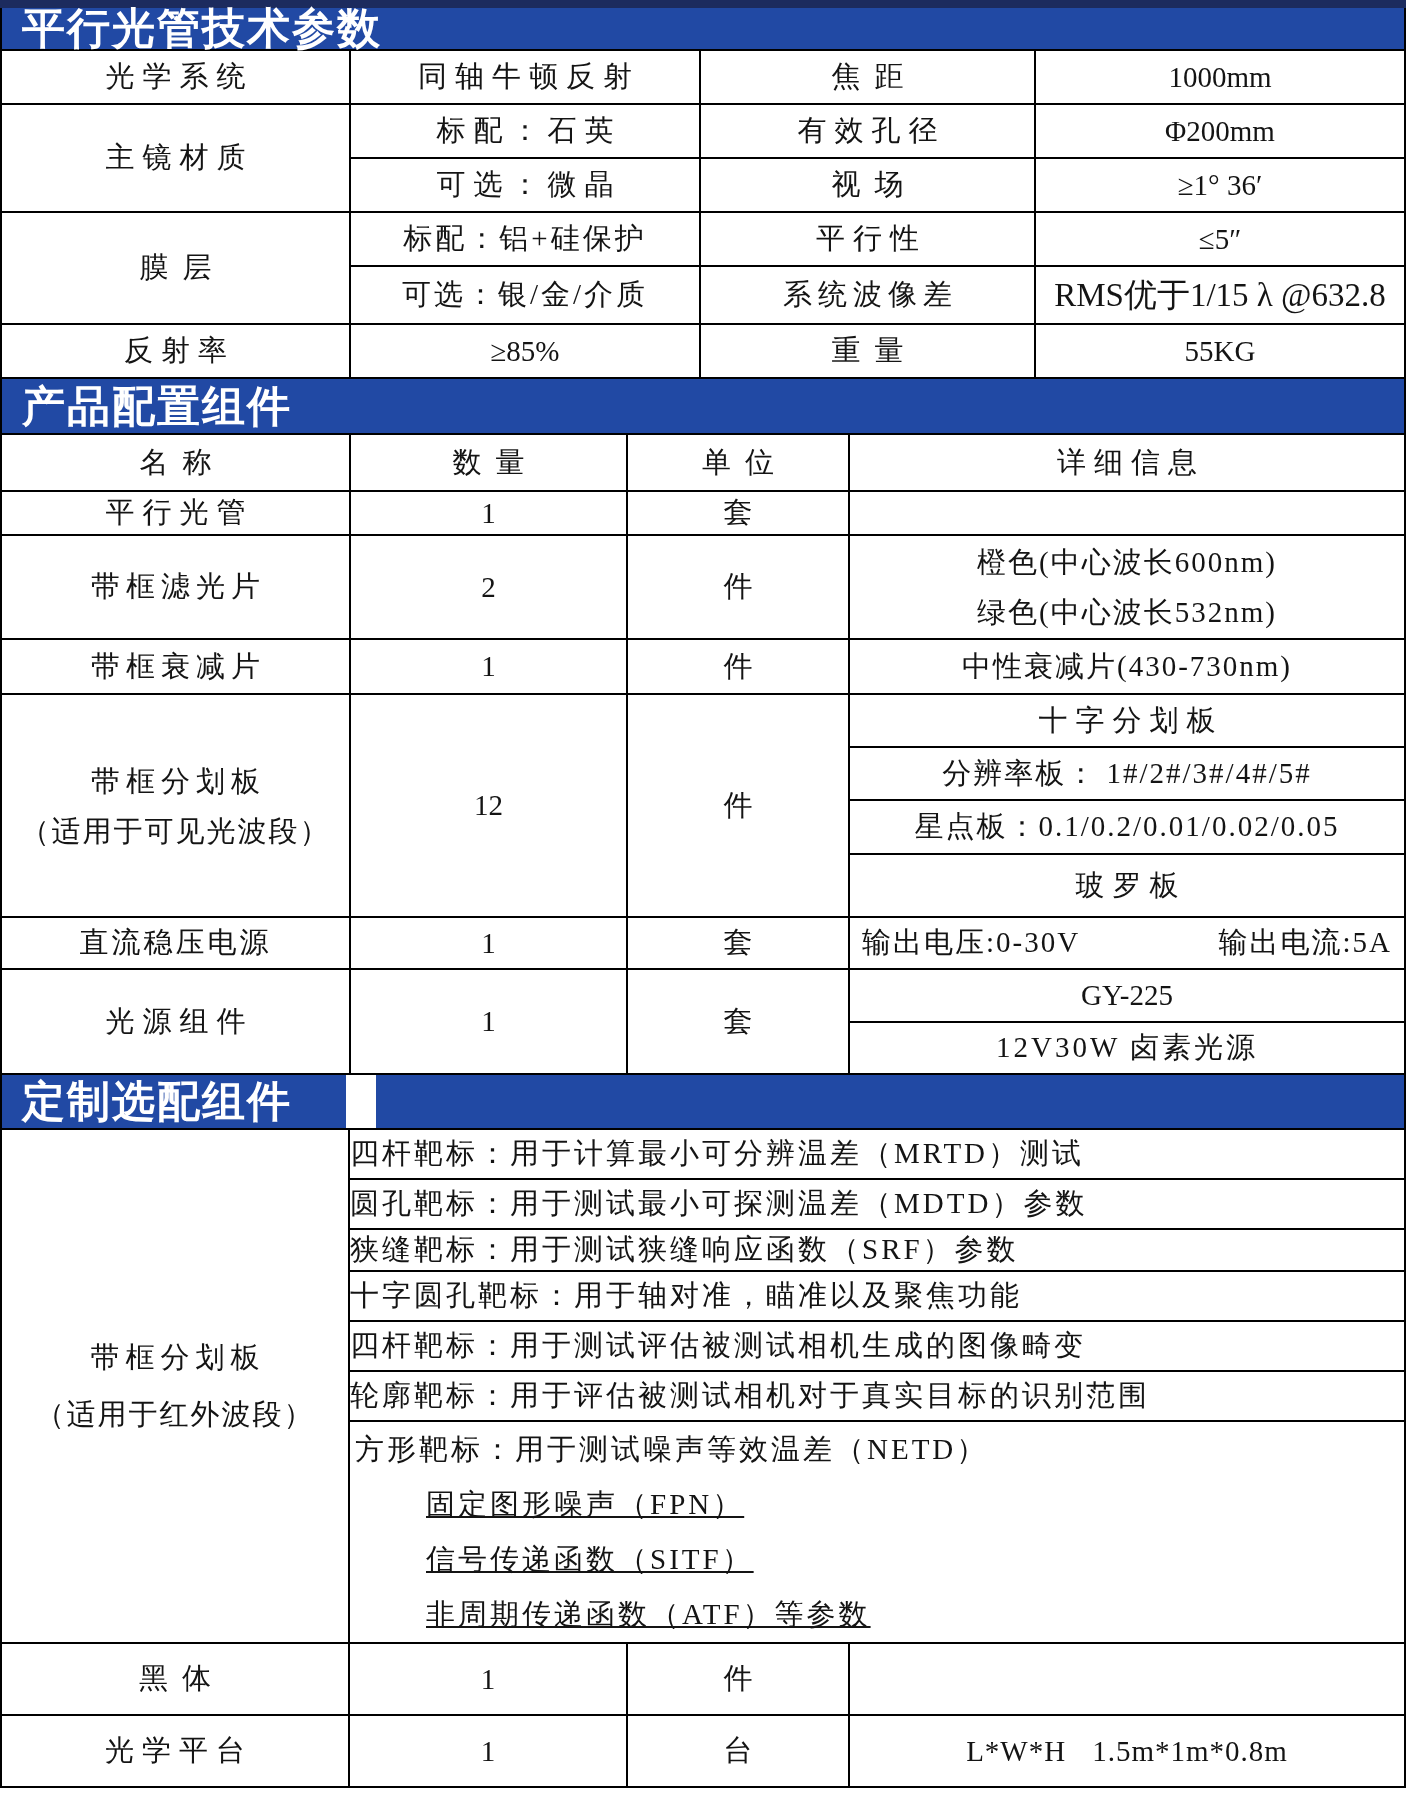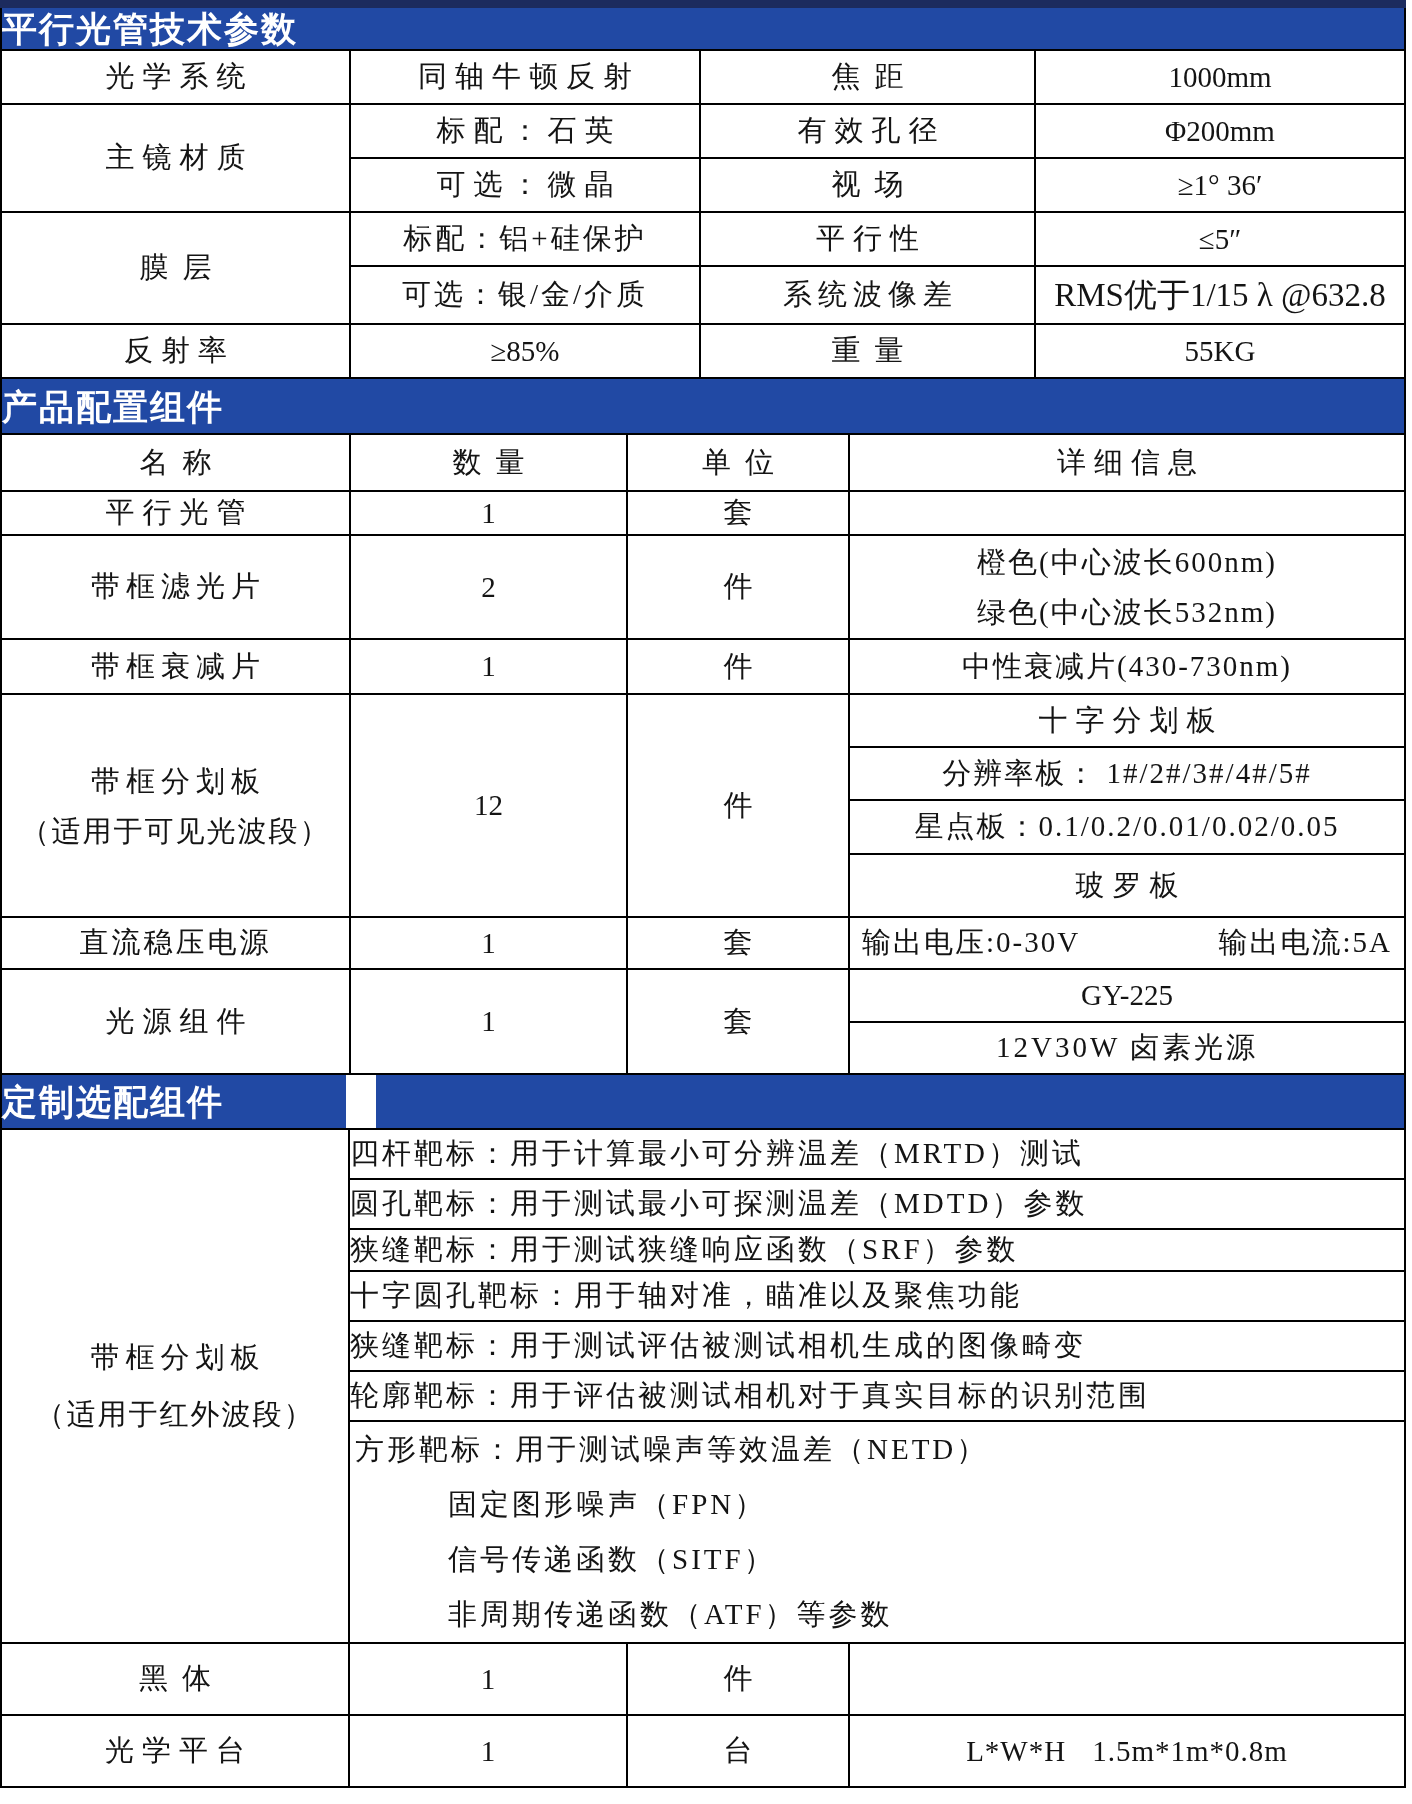--- a/index.html
+++ b/index.html
@@ -16,21 +16,21 @@
   .sheet{width:1406px;}
   .topbar{width:1406px;height:8px;background:var(--top_bar_navy);}
   .band{
     width:1406px;height:54px;background:var(--band_blue);
     display:flex;align-items:center;box-sizing:border-box;
     border-left:2px solid var(--border_black);border-right:2px solid var(--border_black);
   }
   .band.first{height:41px;}
   .band-title{
     color:#ffffff;font-family:"Liberation Sans","DejaVu Sans",sans-serif;
-    font-weight:bold;font-size:35px;letter-spacing:2px;padding-left:0;line-height:1;white-space:nowrap;
+    font-weight:bold;font-size:43px;letter-spacing:2px;padding-left:20px;line-height:1;white-space:nowrap;
   }
   .band-split{display:flex;width:1406px;height:53px;gap:13px;}
   .bs-left{
     width:346px;background:var(--band_blue);display:flex;align-items:center;
     box-sizing:border-box;border-left:2px solid var(--border_black);
   }
   .bs-gap{width:4px;background:#ffffff;}
   .bs-right{flex:1;background:var(--band_blue);box-sizing:border-box;border-right:2px solid var(--border_black);}
   table{border-collapse:collapse;table-layout:fixed;width:1406px;}
   td{
@@ -45,21 +45,21 @@
   .sp2{letter-spacing:2px;}
   .ls0{letter-spacing:0;}
   .small{font-size:33px;margin-top:15px;}
   .two-line div{line-height:50px;}
   .split{display:flex;justify-content:space-between;align-items:center;padding:0 12px 0 12px;}
   .split span{letter-spacing:2px;white-space:nowrap;}
   .item-cell{text-align:left;padding-left:0;letter-spacing:3px;}
   .multi-cell{text-align:left;vertical-align:middle;}
   .multi-cell div{line-height:55px;letter-spacing:3px;}
   .multi-line1{padding-left:5px;}
-  .multi-indent{padding-left:98px;}
+  .multi-indent{padding-left:76px;text-decoration:underline;}
   .group-cell div{line-height:57px;}
   .platform-detail{display:flex;justify-content:center;align-items:center;gap:26px;}
   .platform-detail span{letter-spacing:1px;white-space:nowrap;}
   .nowrap{white-space:nowrap;}
 </style>
 </head>
 <body>
 
 <div class="page">
   <div class="sheet">
@@ -221,21 +221,21 @@
       <tr style="height:50px">
         <td colspan="3" class="item-cell">圆孔靶标：用于测试最小可探测温差（MDTD）参数</td>
       </tr>
       <tr style="height:34px">
         <td colspan="3" class="item-cell">狭缝靶标：用于测试狭缝响应函数（SRF）参数</td>
       </tr>
       <tr style="height:50px">
         <td colspan="3" class="item-cell">十字圆孔靶标：用于轴对准，瞄准以及聚焦功能</td>
       </tr>
       <tr style="height:50px">
-        <td colspan="3" class="item-cell">狭缝靶标：用于测试评估被测试相机生成的图像畸变</td>
+        <td colspan="3" class="item-cell">四杆靶标：用于测试评估被测试相机生成的图像畸变</td>
       </tr>
       <tr style="height:50px">
         <td colspan="3" class="item-cell">轮廓靶标：用于评估被测试相机对于真实目标的识别范围</td>
       </tr>
       <tr style="height:220px">
         <td colspan="3" class="multi-cell">
           <div class="multi-line1">方形靶标：用于测试噪声等效温差（NETD）</div>
           <div class="multi-indent">固定图形噪声（FPN）</div>
           <div class="multi-indent">信号传递函数（SITF）</div>
           <div class="multi-indent">非周期传递函数（ATF）等参数</div>

